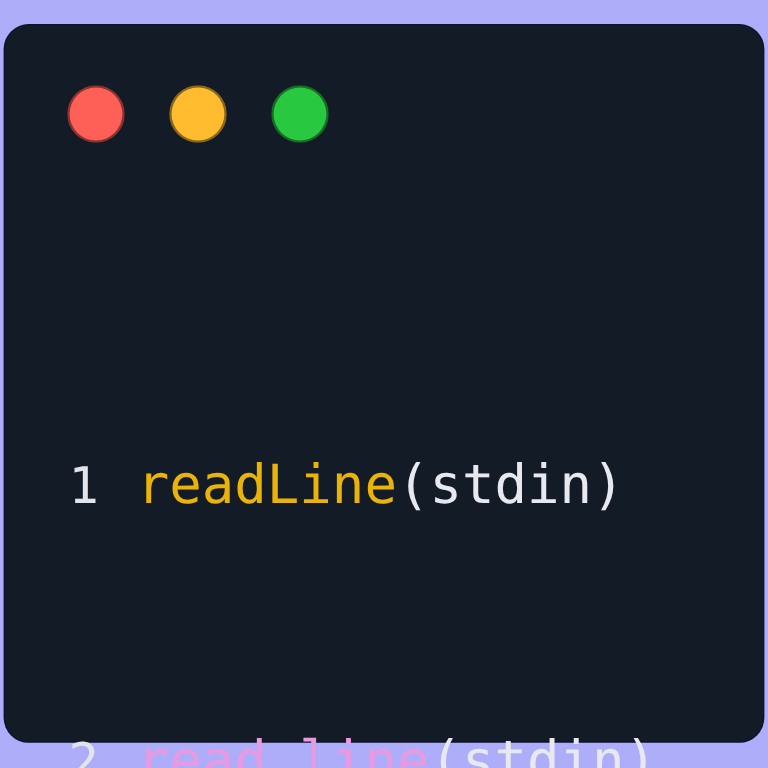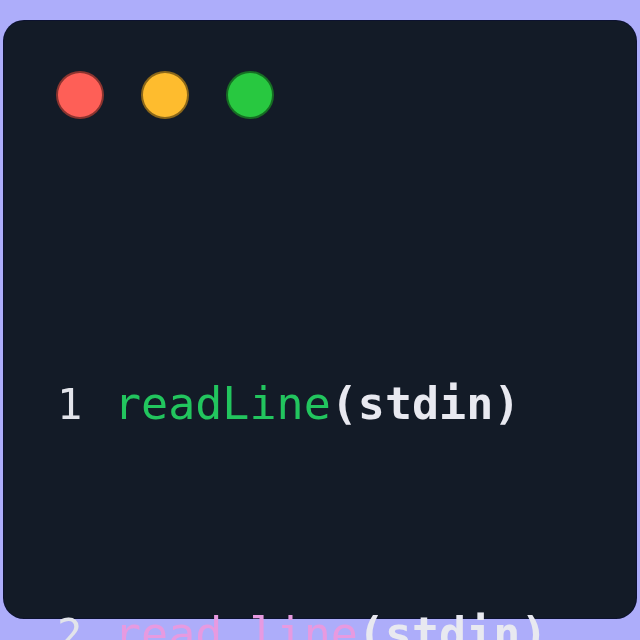--- a/index.html
+++ b/index.html
@@ -52,37 +52,37 @@
       align-items: baseline;
       height: 76.5px;
     }
     .ln {
       display: inline-block;
       width: 57px;
       padding-left: 53px;
       color: #e2e4ea;
       font-size: 42px;
     }
-    .tok-plain { color: #e8e9f0; font-weight: bold; }
+    .tok-plain { color: #e8e9f0; }
     .tok-fn { color: #e79ae0; }
   </style>
 </head>
 <body style="background: rgb(173, 173, 250);">
 
 <div class="window" style="background: rgb(19, 27, 39);">
   <div class="dots">
     <div class="dot" style="background: rgb(254, 95, 87);"></div>
     <div class="dot" style="background: rgb(254, 188, 46);"></div>
     <div class="dot" style="background: rgb(40, 200, 64);"></div>
   </div>
 
   <div class="code">
     <div class="line">
       <span class="ln">1</span>
-      <span class="tok-fn" style="color: #22c55e;">readLine</span>
+      <span class="tok-fn" style="color: #eab308;">readLine</span>
       <span class="tok-plain" style="color: rgb(232, 233, 240);">(stdin)</span>
     </div>
     <div class="line">
       <span class="ln">2</span>
       <span class="tok-fn" style="color: rgb(231, 154, 224);">read_line</span>
       <span class="tok-plain" style="color: rgb(232, 233, 240);">(stdin)</span>
     </div>
     
     
     

